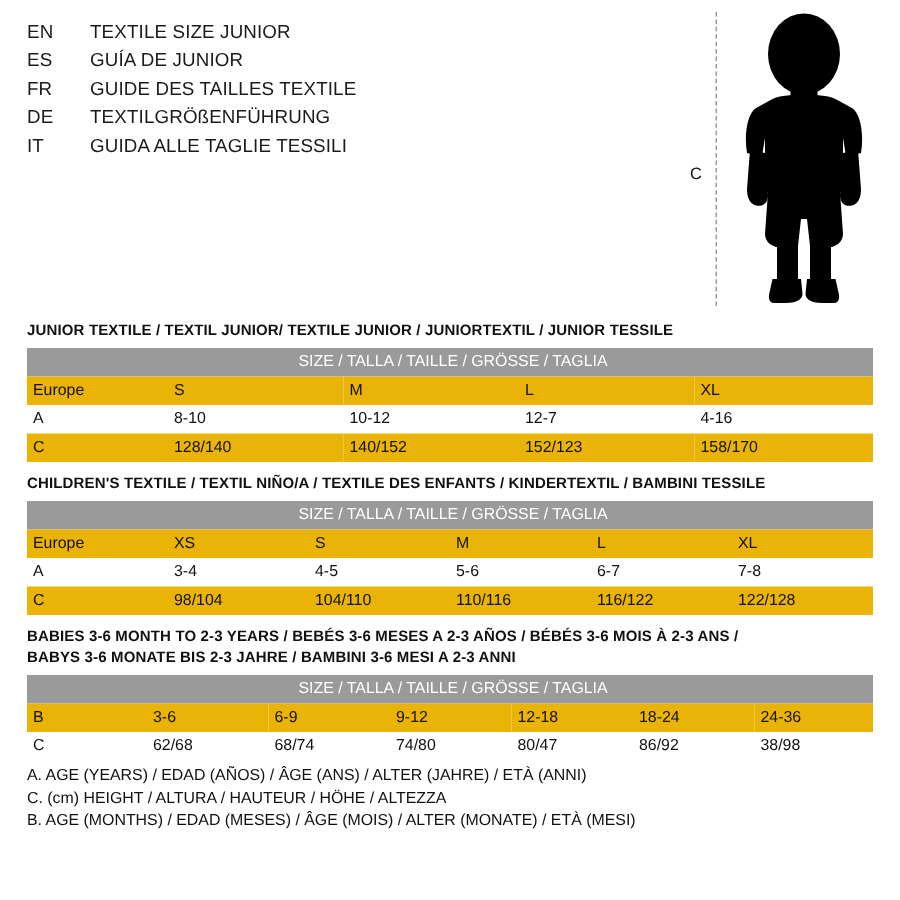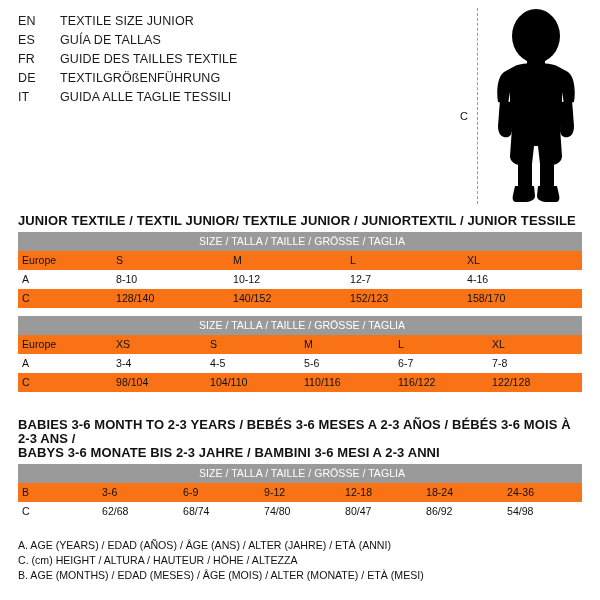--- a/index.html
+++ b/index.html
@@ -74,21 +74,21 @@
     top: 0px;
   }
 
   
   .section {
     position: absolute;
     left: 18px;
     width: 564px;
   }
   .section-title {
-    font-size: 13px;
+    font-size: 10px;
     font-weight: bold;
     color: #111;
     margin-bottom: 4px;
     line-height: 14px;
     letter-spacing: 0.1px;
   }
   table.size {
     border-collapse: collapse;
     width: 564px;
     table-layout: fixed;
@@ -101,31 +101,31 @@
     color: #111;
   }
   tr.head td {
     background: #9a9a9a;
     color: #ffffff;
     font-weight: normal;
     padding: 3px 0 3px 4px;
     text-align: center;
   }
   tr.shade td {
-    background: #f97316;
+    background: #eab308;
   }
   tr.plain td {
     background: #ffffff;
   }
 
   
   .footnotes {
     position: absolute;
     left: 18px;
-    top: 538px;
+    top: 510px;
     width: 564px;
     font-size: 10.6px;
     line-height: 15px;
     color: #111;
   }
   .footnotes div {
     white-space: nowrap;
   }
 </style>
 </head>
@@ -133,21 +133,21 @@
 
 <div class="page">
 
   <div class="lang-block">
     <div class="lang-row">
       <span class="lang-code">EN</span>
       <span class="lang-text">TEXTILE SIZE JUNIOR</span>
     </div>
     <div class="lang-row">
       <span class="lang-code">ES</span>
-      <span class="lang-text">GUÍA DE TALLAS</span>
+      <span class="lang-text">GUÍA DE JUNIOR</span>
     </div>
     <div class="lang-row">
       <span class="lang-code">FR</span>
       <span class="lang-text">GUIDE DES TAILLES TEXTILE</span>
     </div>
     <div class="lang-row">
       <span class="lang-code">DE</span>
       <span class="lang-text">TEXTILGRÖßENFÜHRUNG</span>
     </div>
     <div class="lang-row">
@@ -218,20 +218,21 @@
           <td>128/140</td>
           <td>140/152</td>
           <td>152/123</td>
           <td>158/170</td>
         </tr>
       </tbody>
     </table>
   </div>
 
   <div class="section" style="top:316px;">
+    <div class="section-title">CHILDREN'S TEXTILE / TEXTIL NIÑO/A / TEXTILE DES ENFANTS / KINDERTEXTIL / BAMBINI TESSILE</div>
     <table class="size">
       <colgroup>
         <col style="width:94px">
           <col style="width:94px">
           <col style="width:94px">
           <col style="width:94px">
           <col style="width:94px">
           <col style="width:94px">
       </colgroup>
       <tbody>
@@ -292,21 +293,21 @@
           <td>18-24</td>
           <td>24-36</td>
         </tr>
         <tr class="plain">
           <td>C</td>
           <td>62/68</td>
           <td>68/74</td>
           <td>74/80</td>
           <td>80/47</td>
           <td>86/92</td>
-          <td>54/98</td>
+          <td>38/98</td>
         </tr>
       </tbody>
     </table>
   </div>
 
   <div class="footnotes">
     <div>A. AGE (YEARS) / EDAD (AÑOS) / ÂGE (ANS) / ALTER (JAHRE) / ETÀ (ANNI)</div>
     <div>C. (cm) HEIGHT / ALTURA / HAUTEUR / HÖHE / ALTEZZA</div>
     <div>B. AGE (MONTHS) / EDAD (MESES) / ÂGE (MOIS) / ALTER (MONATE) / ETÀ (MESI)</div>
   </div>

